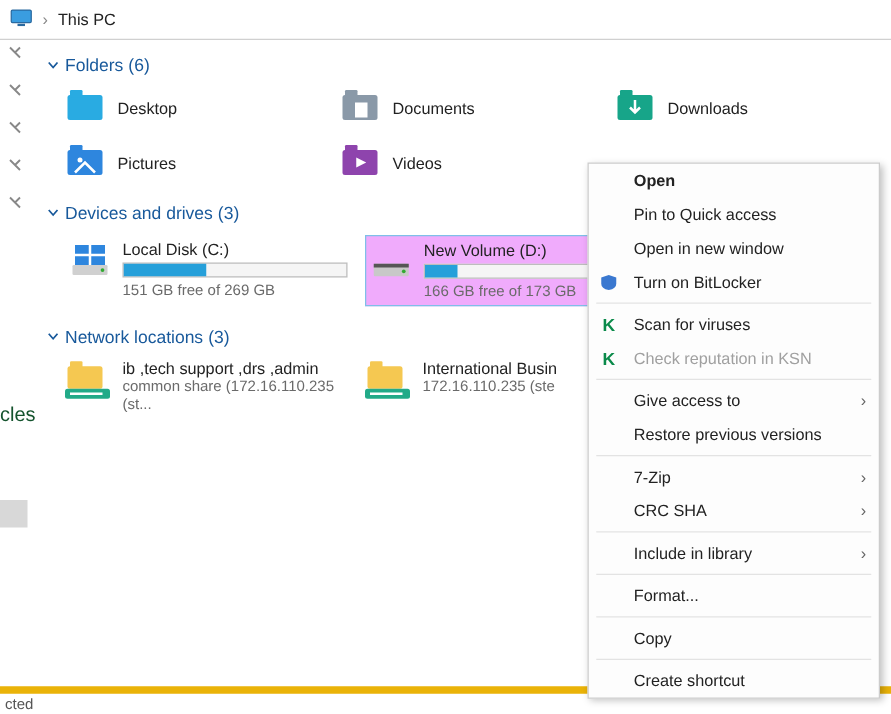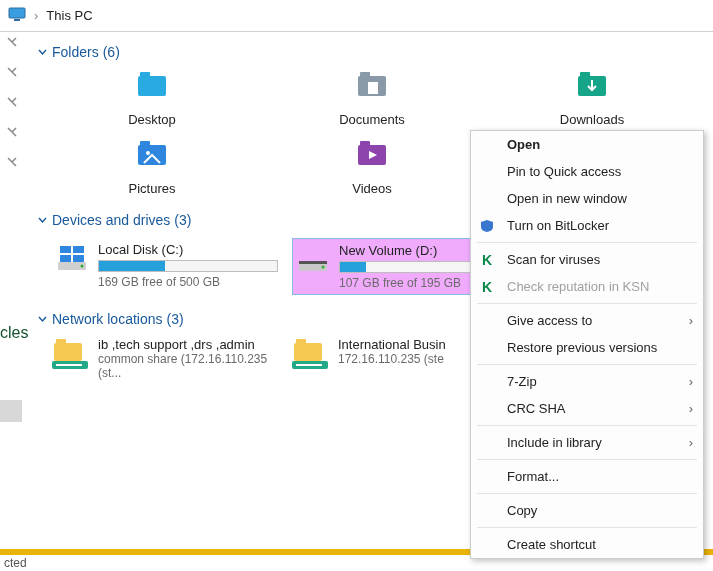--- a/index.html
+++ b/index.html
@@ -4,21 +4,21 @@
 <style>
   * { box-sizing: border-box; margin: 0; padding: 0; font-family: "Segoe UI", sans-serif; }
   body { width: 713px; height: 571px; background: #fff; font-size: 13px; color: #222; overflow: hidden; position: relative; }
   .header { height: 32px; border-bottom: 1px solid #d0d0d0; display: flex; align-items: center; padding: 0 8px; gap: 8px; }
   .header .sep { color: #888; }
   .content { position: relative; padding-left: 38px; padding-top: 12px; height: calc(100% - 32px); }
   .pin-col { position: absolute; left: 6px; top: 36px; display: flex; flex-direction: column; gap: 18px; }
   .group-header { display: flex; align-items: center; gap: 4px; color: #18599b; font-size: 14px; margin-bottom: 10px; cursor: default; }
   .group-header .chev { width: 10px; display: inline-flex; }
   .grid { display: flex; flex-wrap: wrap; gap: 12px 20px; margin-left: 14px; margin-bottom: 16px; }
-  .f-item { width: 200px; display: flex; align-items: center; gap: 10px; flex-direction: column; }
+  .f-item { width: 200px; display: flex; align-items: center; gap: 10px; }
   .f-item .icon { width: 32px; height: 32px; flex-shrink: 0; }
   .drives { display: flex; gap: 10px; margin-left: 14px; margin-bottom: 16px; }
   .drive { width: 230px; display: flex; gap: 10px; padding: 4px; }
   .drive.selected { background: #f0abfc; border: 1px solid #7fbfe8; }
   .drive .icon { width: 32px; height: 32px; flex-shrink: 0; }
   .drive .info { flex: 1; }
   .bar { width: 100%; height: 12px; border: 1px solid #bdbdbd; background: #f5f5f5; margin: 3px 0; position: relative; }
   .bar > div { height: 100%; background: #26a0da; }
   .net { display: flex; gap: 10px; margin-left: 14px; }
   .net-item { width: 230px; display: flex; gap: 10px; }
@@ -139,35 +139,35 @@
             <rect x="4" y="4" width="11" height="7" fill="#2e86de"></rect>
             <rect x="17" y="4" width="11" height="7" fill="#2e86de"></rect>
             <rect x="4" y="13" width="11" height="7" fill="#2e86de"></rect>
             <rect x="17" y="13" width="11" height="7" fill="#2e86de"></rect>
           </svg></span>
       <div class="info">
         <div>Local Disk (C:)</div>
         <div class="bar">
             <div style="width:37%"></div>
           </div>
-        <div class="sub">169 GB free of 500 GB</div>
+        <div class="sub">151 GB free of 269 GB</div>
       </div>
     </div>
     <div class="drive selected">
       <span class="icon"><svg width="32" height="32">
             <rect x="2" y="18" width="28" height="10" rx="1" fill="#c8c8c8"></rect>
             <rect x="2" y="18" width="28" height="3" fill="#555"></rect>
             <circle cx="26" cy="24" r="1.5" fill="#3a3"></circle>
           </svg></span>
       <div class="info">
         <div>New Volume (D:)</div>
         <div class="bar">
             <div style="width:15%"></div>
           </div>
-        <div class="sub">107 GB free of 195 GB</div>
+        <div class="sub">166 GB free of 173 GB</div>
       </div>
     </div>
   </div>
 
   <div class="group-header">
     <span class="chev">
         <svg width="9" height="9">
           <path d="M1 2 L4.5 6 L8 2" stroke="#18599b" fill="none" stroke-width="1.4"></path>
         </svg>
       </span>

